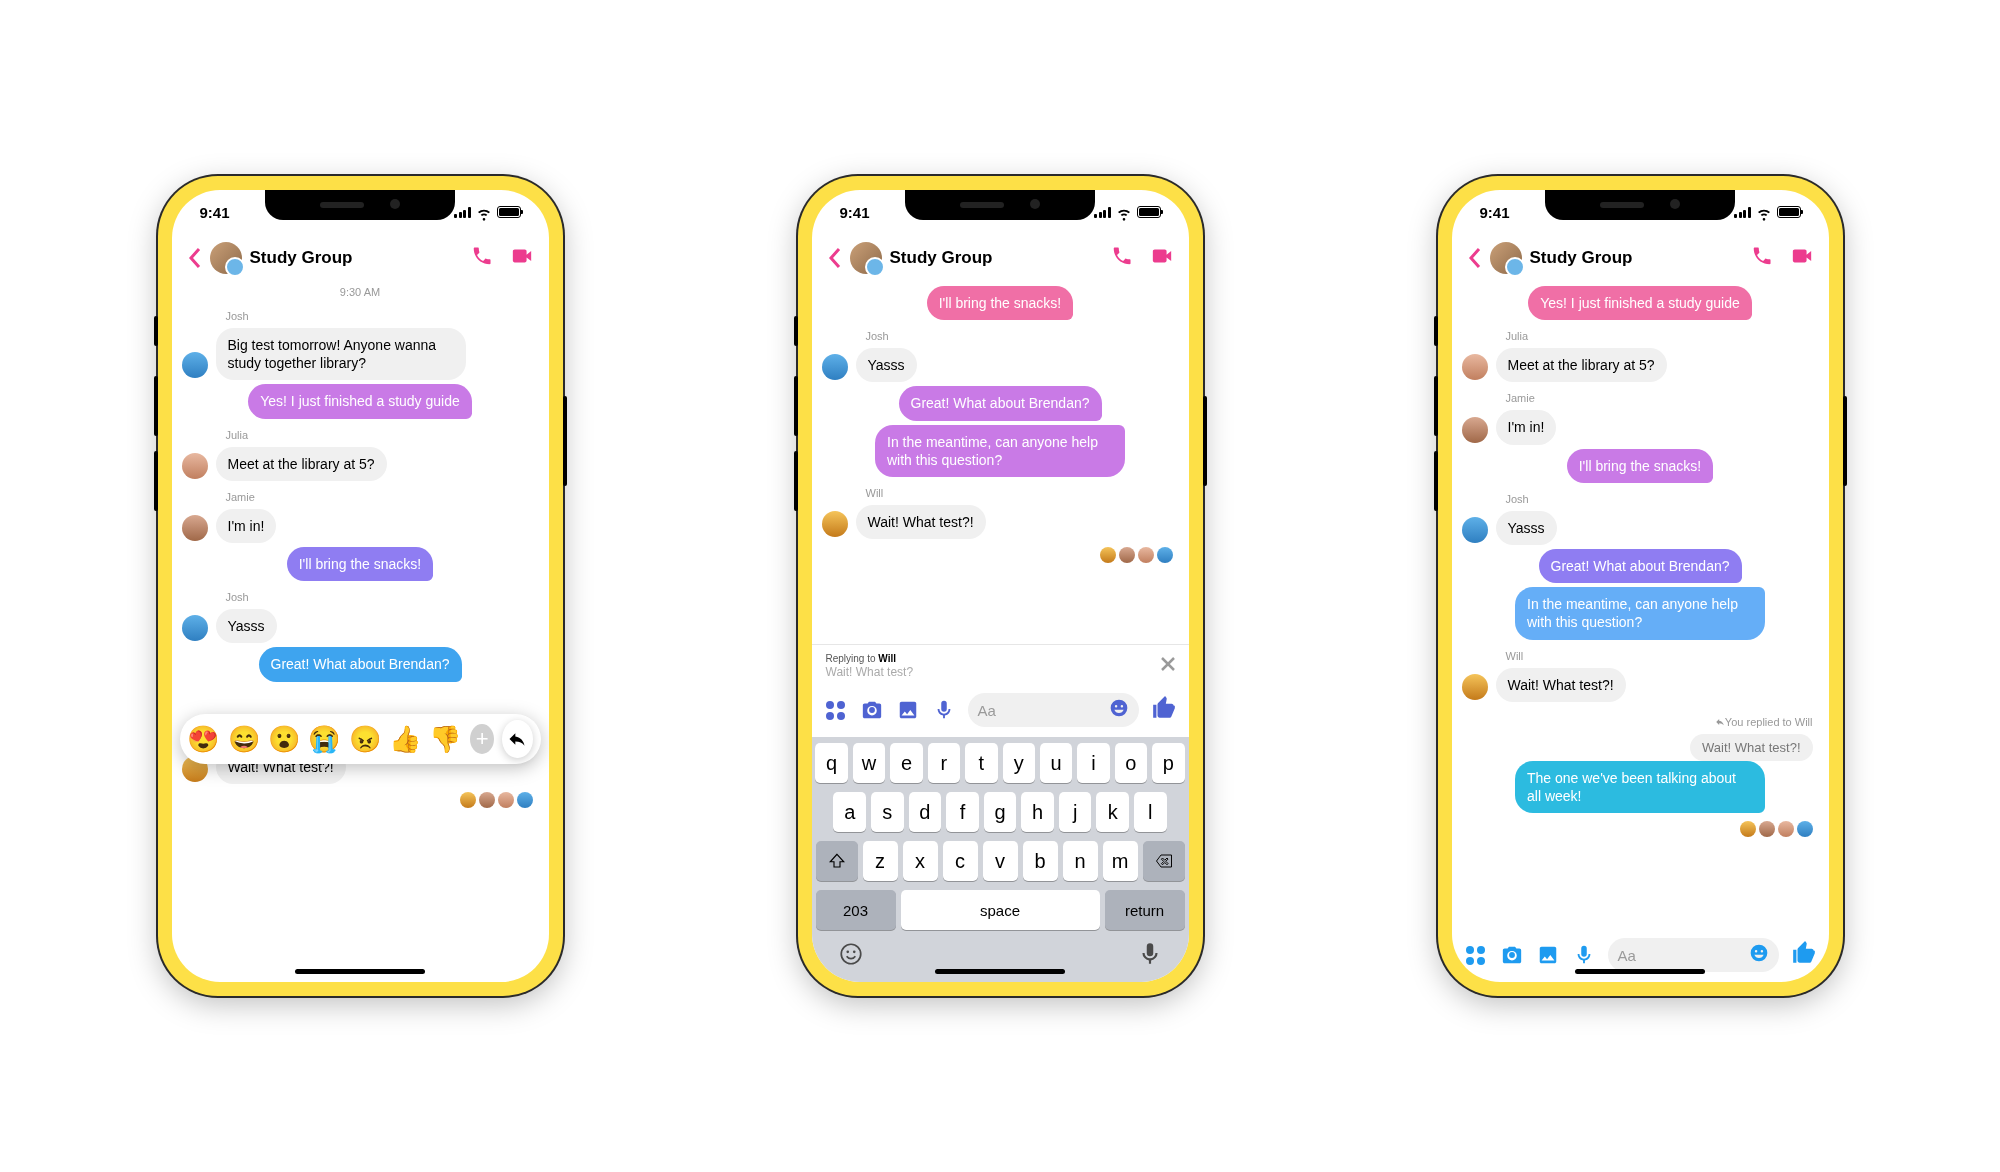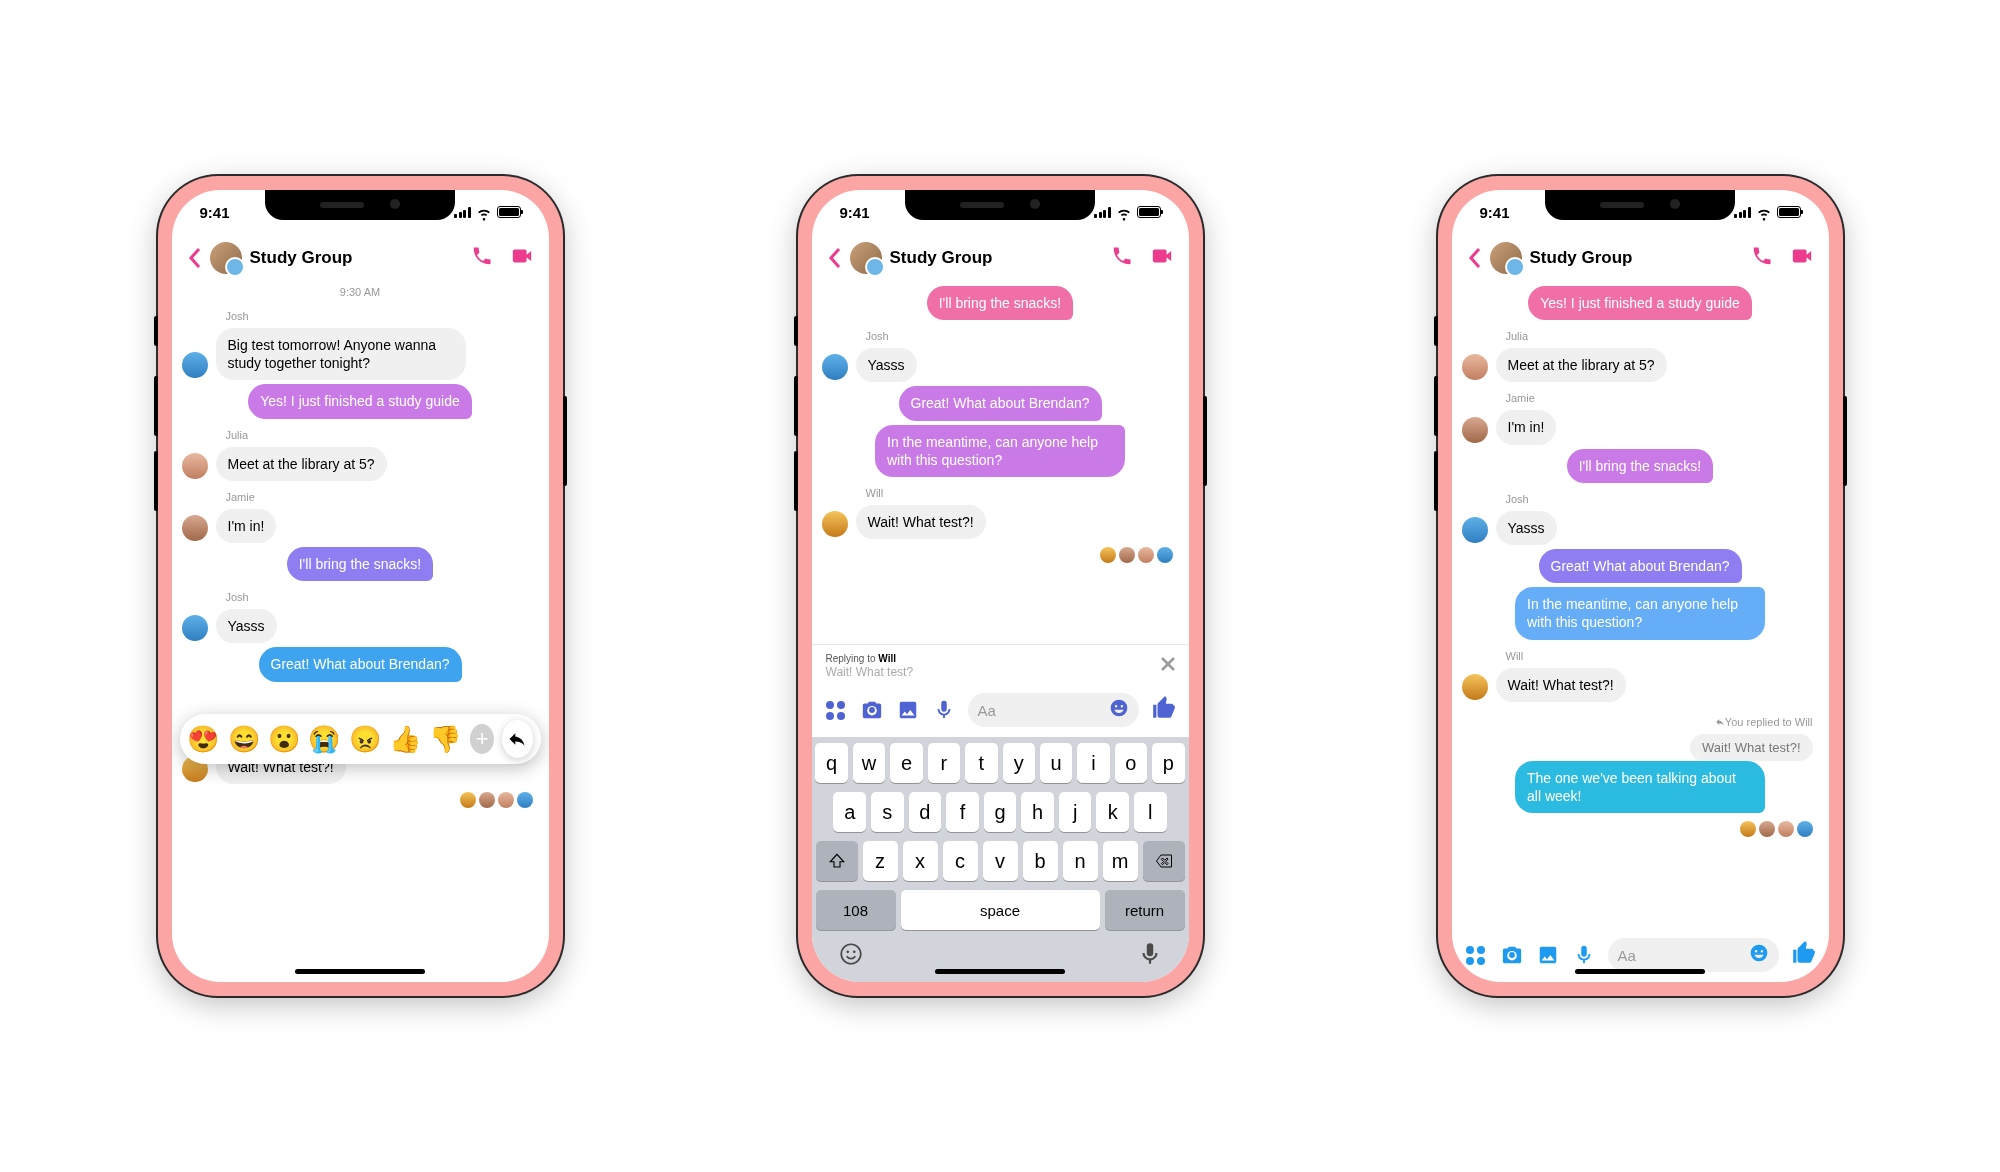--- a/index.html
+++ b/index.html
@@ -12,21 +12,21 @@
     --grey-bubble:#f0f0f0;
     --grey-text:#999;
     --keyboard-bg:#d1d4da;
     --key-bg:#ffffff;
     --key-dark:#adb2bb;
   }
   *{box-sizing:border-box;font-family:-apple-system,Helvetica,Arial,sans-serif;}
   body{margin:0;background:#fff;width:2000px;height:1172px;overflow:hidden;}
   .stage{display:flex;justify-content:space-around;align-items:center;height:100%;padding:0 40px;}
   
-  .phone{position:relative;width:405px;height:820px;background:#fca5a5;border-radius:60px;padding:14px;box-shadow:0 0 0 2px #2a2a2a,0 8px 30px rgba(0,0,0,.25);}
+  .phone{position:relative;width:405px;height:820px;background:#fde047;border-radius:60px;padding:14px;box-shadow:0 0 0 2px #2a2a2a,0 8px 30px rgba(0,0,0,.25);}
   .btn-side{position:absolute;background:#000;border-radius:3px;}
   .btn-side.l1{left:-4px;top:140px;width:4px;height:30px;}
   .btn-side.l2{left:-4px;top:200px;width:4px;height:60px;}
   .btn-side.l3{left:-4px;top:275px;width:4px;height:60px;}
   .btn-side.r1{right:-4px;top:220px;width:4px;height:90px;}
   .screen{position:relative;width:100%;height:100%;background:#fff;border-radius:48px;overflow:hidden;display:flex;flex-direction:column;}
   .notch{position:absolute;top:0;left:50%;transform:translateX(-50%);width:190px;height:30px;background:#000;border-radius:0 0 18px 18px;z-index:50;}
   .notch::before{content:"";position:absolute;left:55px;top:12px;width:44px;height:6px;background:#222;border-radius:3px;}
   .notch::after{content:"";position:absolute;right:55px;top:9px;width:10px;height:10px;background:#222;border-radius:50%;}
   .status-bar{height:44px;flex:0 0 44px;display:flex;align-items:center;justify-content:space-between;padding:0 28px 0 28px;font-size:15px;font-weight:600;color:#000;}
@@ -204,21 +204,21 @@
         <span class="hdr-icon"><svg viewBox="0 0 24 24">
                 <use href="#i-video"></use>
               </svg></span>
       </div>
     </div>
     <div class="messages">
       <div class="timestamp">9:30 AM</div>
       <div class="sender">Josh</div>
       <div class="row">
             <div class="mini-av josh"></div>
-        <div class="bubble">Big test tomorrow! Anyone wanna study together tonight?</div>
+        <div class="bubble">Big test tomorrow! Anyone wanna study together library?</div>
           </div>
       <div class="row right">
             <div class="bubble c-purple first">Yes! I just finished a study guide</div>
           </div>
       <div class="sender">Julia</div>
       <div class="row">
             <div class="mini-av julia"></div>
         <div class="bubble">Meet at the library at 5?</div>
           </div>
       <div class="sender">Jamie</div>
@@ -418,21 +418,21 @@
               <div class="key">n</div>
               <div class="key">m</div>
             </div>
         <div class="key dark">
               <svg viewBox="0 0 24 24" width="22" height="18">
                 <use href="#i-del"></use>
               </svg>
             </div>
       </div>
       <div class="krow" style="margin-bottom:0">
-        <div class="key num">108</div>
+        <div class="key num">203</div>
         <div class="key space">space</div>
         <div class="key ret">return</div>
       </div>
       <div class="kbot">
         <span><svg viewBox="0 0 24 24">
                 <circle cx="12" cy="12" r="9" fill="none" stroke="#4a4a4a" stroke-width="1.6"></circle>
                 <circle cx="9" cy="10" r="1.2"></circle>
                 <circle cx="15" cy="10" r="1.2"></circle>
                 <path d="M8 14c1 1.5 2.4 2.2 4 2.2s3-.7 4-2.2" fill="none" stroke="#4a4a4a" stroke-width="1.6"></path>
               </svg></span>

